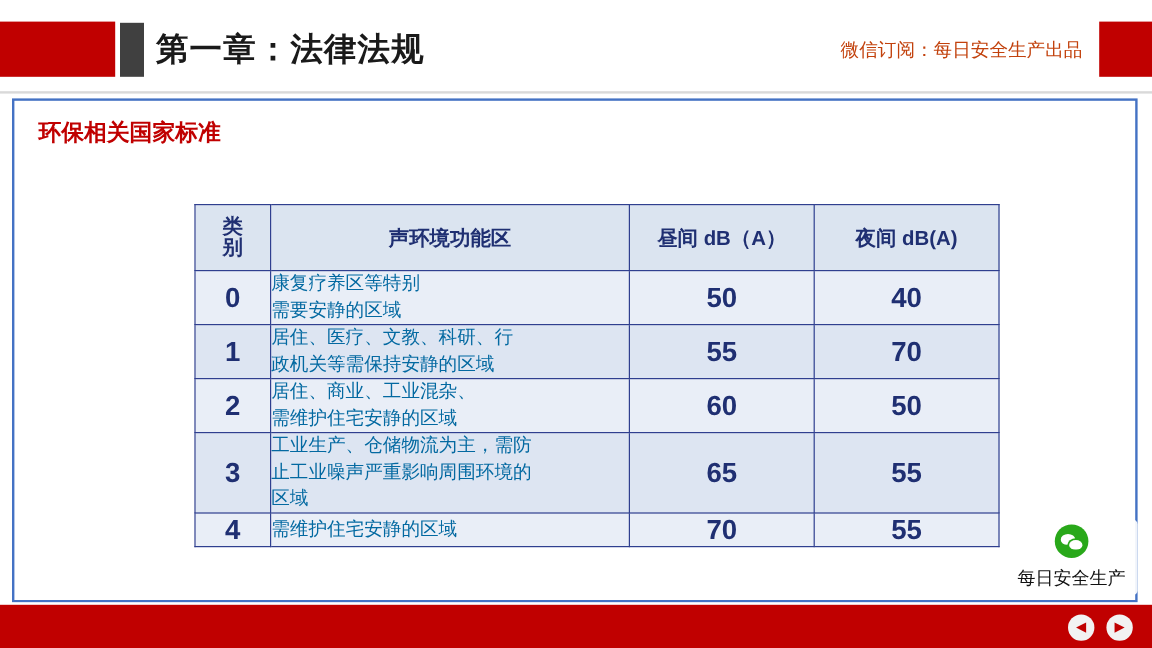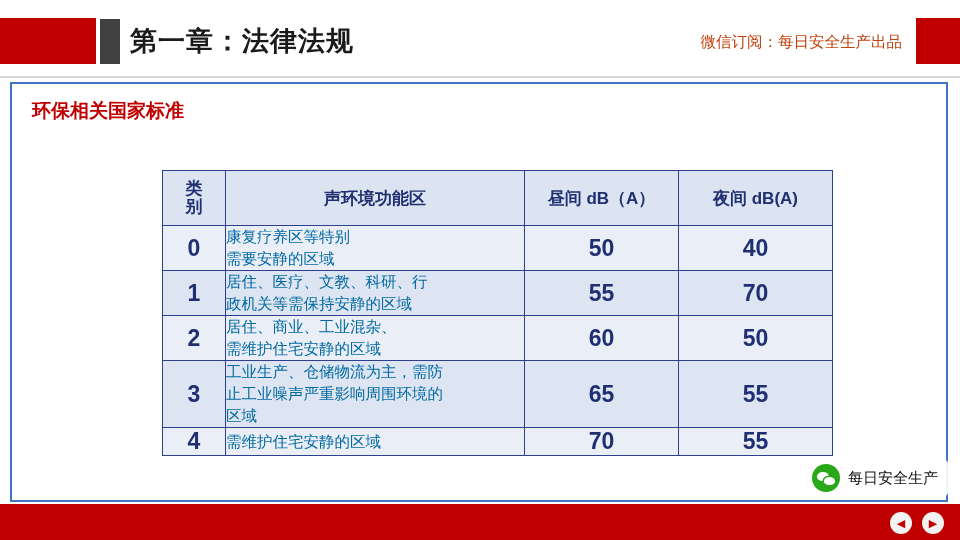--- a/index.html
+++ b/index.html
@@ -166,20 +166,21 @@
   .wm {
     position: absolute;
     right: 12px;
     bottom: 44px;
     display: flex;
     align-items: center;
     gap: 8px;
     background: rgba(255,255,255,0.92);
     padding: 4px 10px 4px 6px;
     border-radius: 4px;
+    flex-direction: column;
   }
   .wm-logo {
     width: 28px; height: 28px;
     border-radius: 50%;
     background: #29a81a;
     position: relative;
     flex: 0 0 auto;
   }
   .wm-logo::before {
     content: "";

